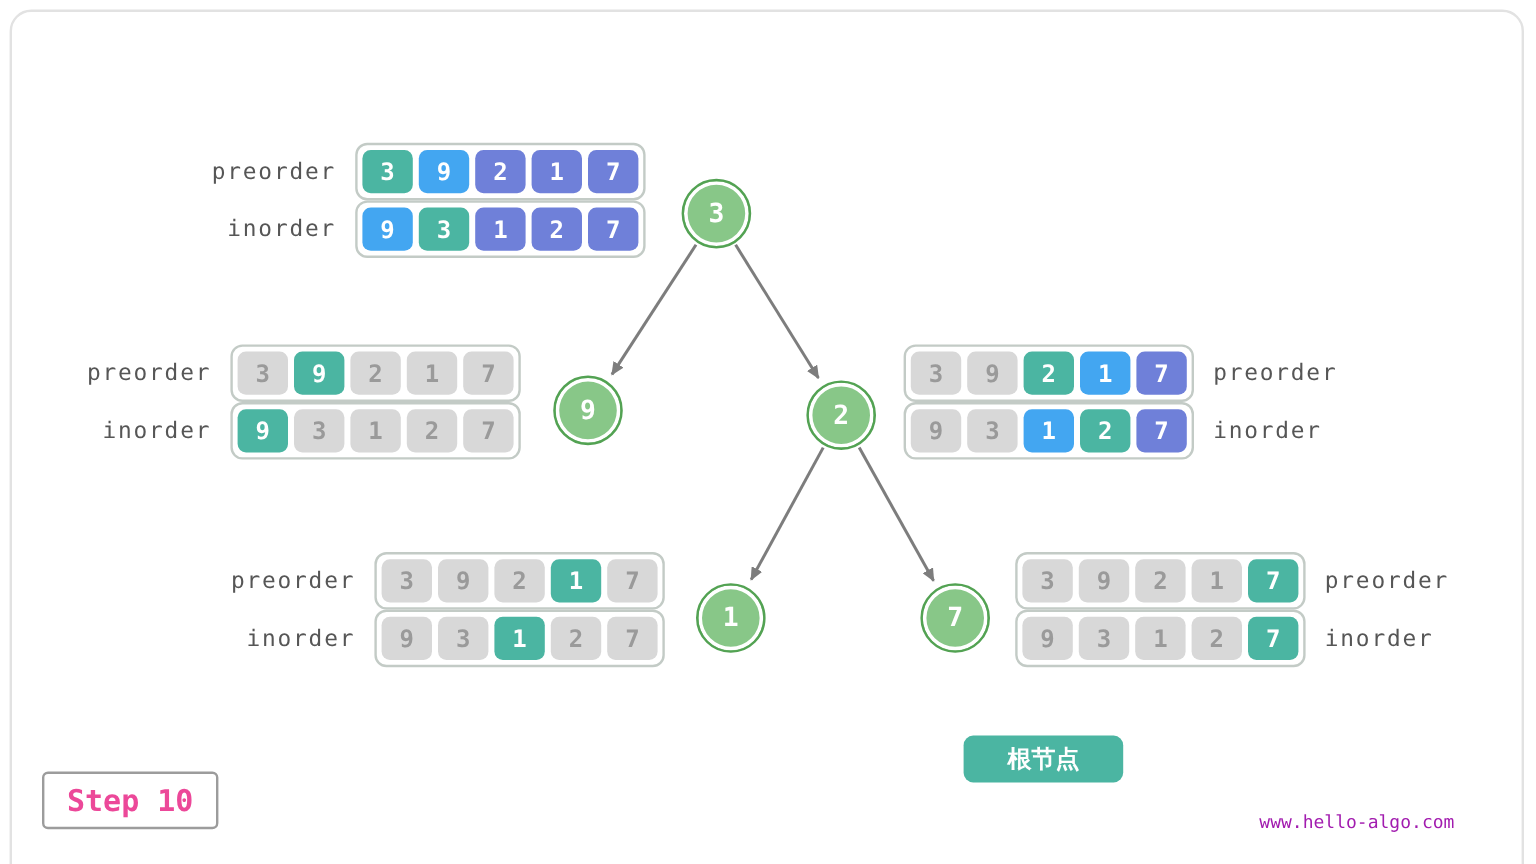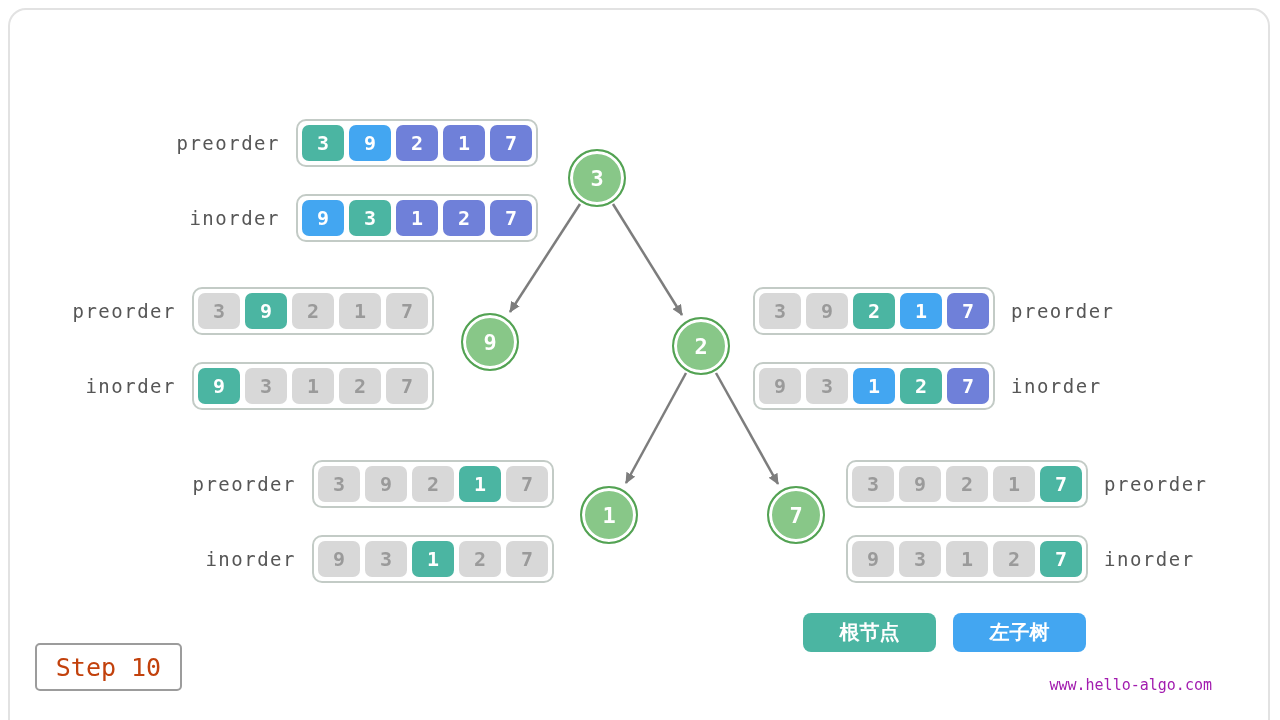--- a/index.html
+++ b/index.html
@@ -2,21 +2,21 @@
 <html><head>
 <meta charset="utf-8">
 <style>
   html,body{margin:0;padding:0;background:#fbfbfb;}
   #canvas{position:relative;width:1280px;height:720px;overflow:hidden;background:#ffffff;
           font-family:"DejaVu Sans Mono",monospace;}
   .card{position:absolute;left:8px;top:8px;width:1262px;height:760px;background:#ffffff;
         border:2px solid #e2e2e2;border-radius:18px;box-sizing:border-box;}
   .arrows{position:absolute;left:0;top:0;pointer-events:none;}
 
-  .group{position:absolute;display:flex;flex-direction:column;gap:27px;z-index:2;}
+  .group{position:absolute;display:flex;flex-direction:column;gap:0;z-index:2;}
   .trow{display:flex;align-items:center;gap:16px;}
   .rowlabel{width:118px;text-align:right;font-size:19px;letter-spacing:1.5px;color:#565656;}
   .label-right .rowlabel{text-align:left;}
   .array{display:flex;gap:5px;padding:4px;border:2px solid #c3cbc6;border-radius:10px;
          background:#ffffff;box-sizing:content-box;}
   .cell{width:42px;height:36px;border-radius:7px;display:flex;align-items:center;justify-content:center;
         font-size:20px;font-weight:bold;color:#ffffff;}
   .cell.gray{color:#9a9a9a;}
 
   .node{position:absolute;width:58px;height:58px;border-radius:50%;box-sizing:border-box;
@@ -24,21 +24,21 @@
         display:flex;align-items:center;justify-content:center;
         font-size:22px;font-weight:bold;color:#ffffff;z-index:3;}
 
   .legend{position:absolute;left:803px;top:613px;display:flex;gap:17px;z-index:2;}
   .legend-item{width:133px;height:39px;border-radius:8px;display:flex;align-items:center;justify-content:center;
         color:#ffffff;font-weight:bold;font-size:20px;font-family:Liberation Serif, serif;}
 
   .step-box{position:absolute;left:35px;top:643px;width:147px;height:48px;background:#ffffff;
         border:2px solid #9c9c9c;border-radius:5px;box-sizing:border-box;
         display:flex;align-items:center;justify-content:center;
-        font-size:25px;font-weight:normal;color:#c2410c;z-index:2;}
+        font-size:25px;font-weight:bold;color:#ec4899;z-index:2;}
 
   .watermark{position:absolute;right:68px;top:676px;font-size:15px;color:#a21caf;z-index:2;}
 </style>
 </head>
 <body>
 
 <div id="canvas">
 
   <div class="card"></div>
 
@@ -170,20 +170,19 @@
   </div>
 
   <div class="node" style="left: 568px; top: 149px; background-color: rgb(136, 199, 136);">3</div>
   <div class="node" style="left: 461px; top: 313px; background-color: rgb(136, 199, 136);">9</div>
   <div class="node" style="left: 672px; top: 317px; background-color: rgb(136, 199, 136);">2</div>
   <div class="node" style="left: 580px; top: 486px; background-color: rgb(136, 199, 136);">1</div>
   <div class="node" style="left: 767px; top: 486px; background-color: rgb(136, 199, 136);">7</div>
 
   <div class="legend">
     <div class="legend-item" style="background-color: rgb(75, 181, 162);">根节点</div>
-    <div class="legend-item" style="background-color: rgb(67, 166, 241);">左子树</div>
   </div>
 
   <div class="step-box">Step 10</div>
 
   <div class="watermark">www.hello-algo.com</div>
 
 </div>
 
 </body></html>

